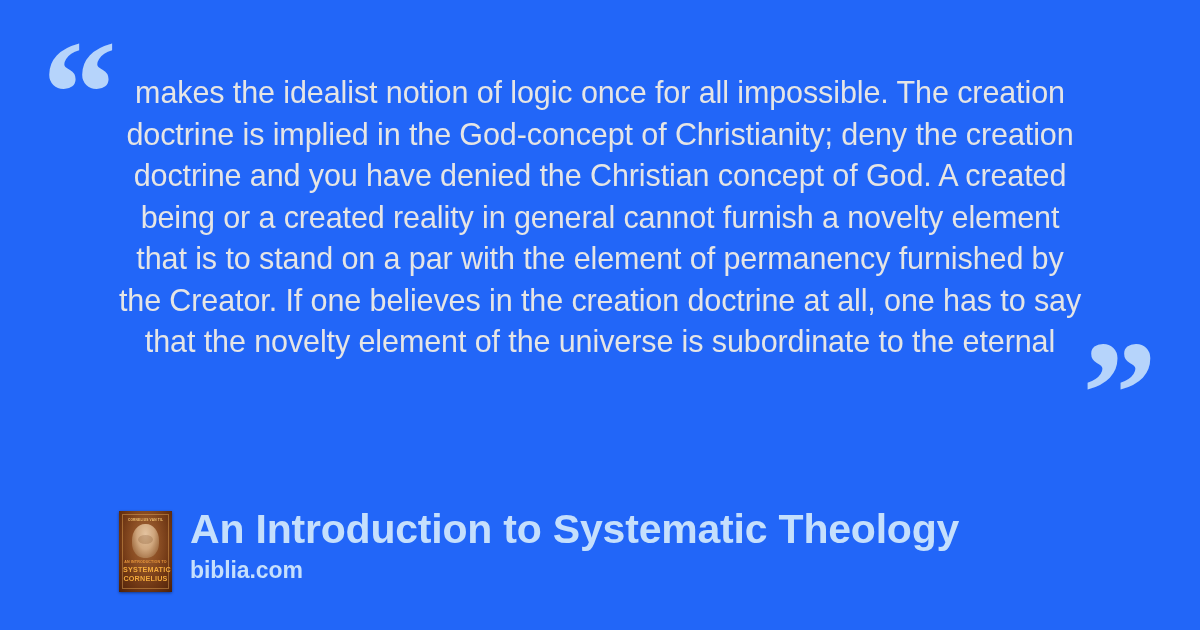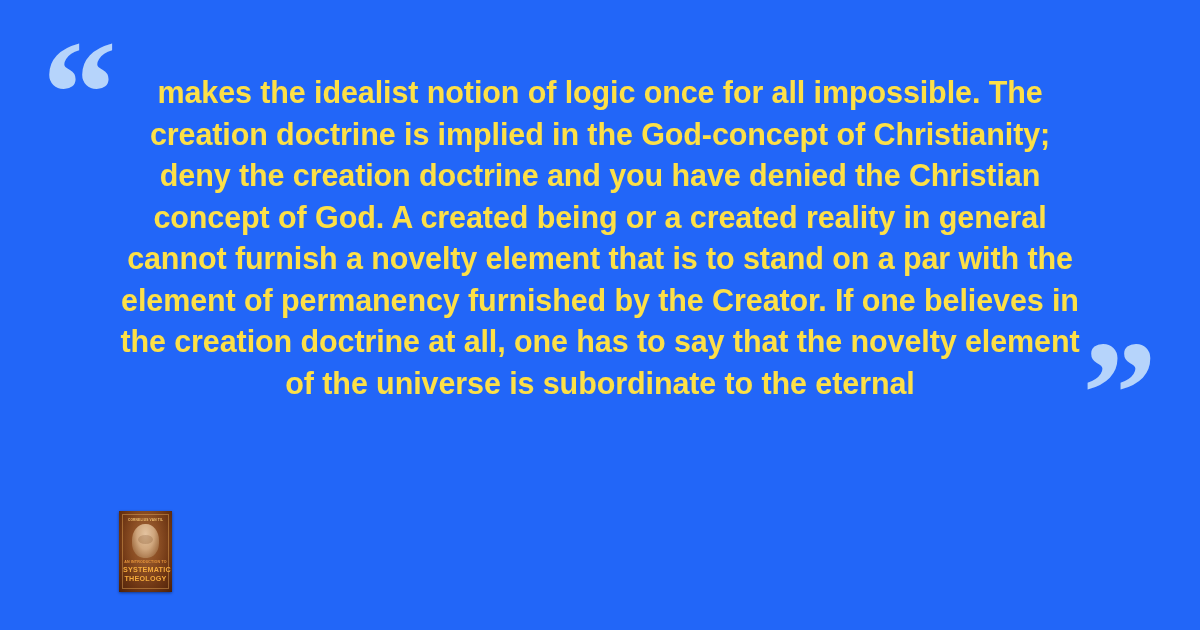--- a/index.html
+++ b/index.html
@@ -49,23 +49,23 @@
   
   .quote-block {
     position: absolute;
     left: 112px;
     top: 72px;
     width: 976px;
     text-align: center;
   }
 
   .quote-text {
-    color: #fde047;
+    color: #e5e5e5;
     font-size: 30.5px;
-    font-weight: 700;
+    font-weight: 400;
     line-height: 41.5px;
     letter-spacing: -0.1px;
     text-rendering: optimizeLegibility;
   }
 
   
   .footer {
     position: absolute;
     left: 119px;
     top: 505px;
@@ -192,20 +192,24 @@
   <div class="footer">
 
     <div class="book-cover">
       <div class="cover-frame"></div>
       <div class="cover-inner-border"></div>
       <div class="cover-portrait"></div>
       <div class="cover-author">CORNELIUS VAN TIL</div>
       <div class="cover-title">
         <span class="t1">AN INTRODUCTION TO</span>
         <span class="t2">SYSTEMATIC</span>
-        <span class="t3">THEOLOGY</span>
+        <span class="t3">CORNELIUS</span>
       </div>
     </div>
 
+    <div class="footer-text">
+      <div class="book-title">An Introduction to Systematic Theology</div>
+      <div class="site-name">biblia.com</div>
+    </div>
 
   </div>
 
 </div>
 
 </body></html>

